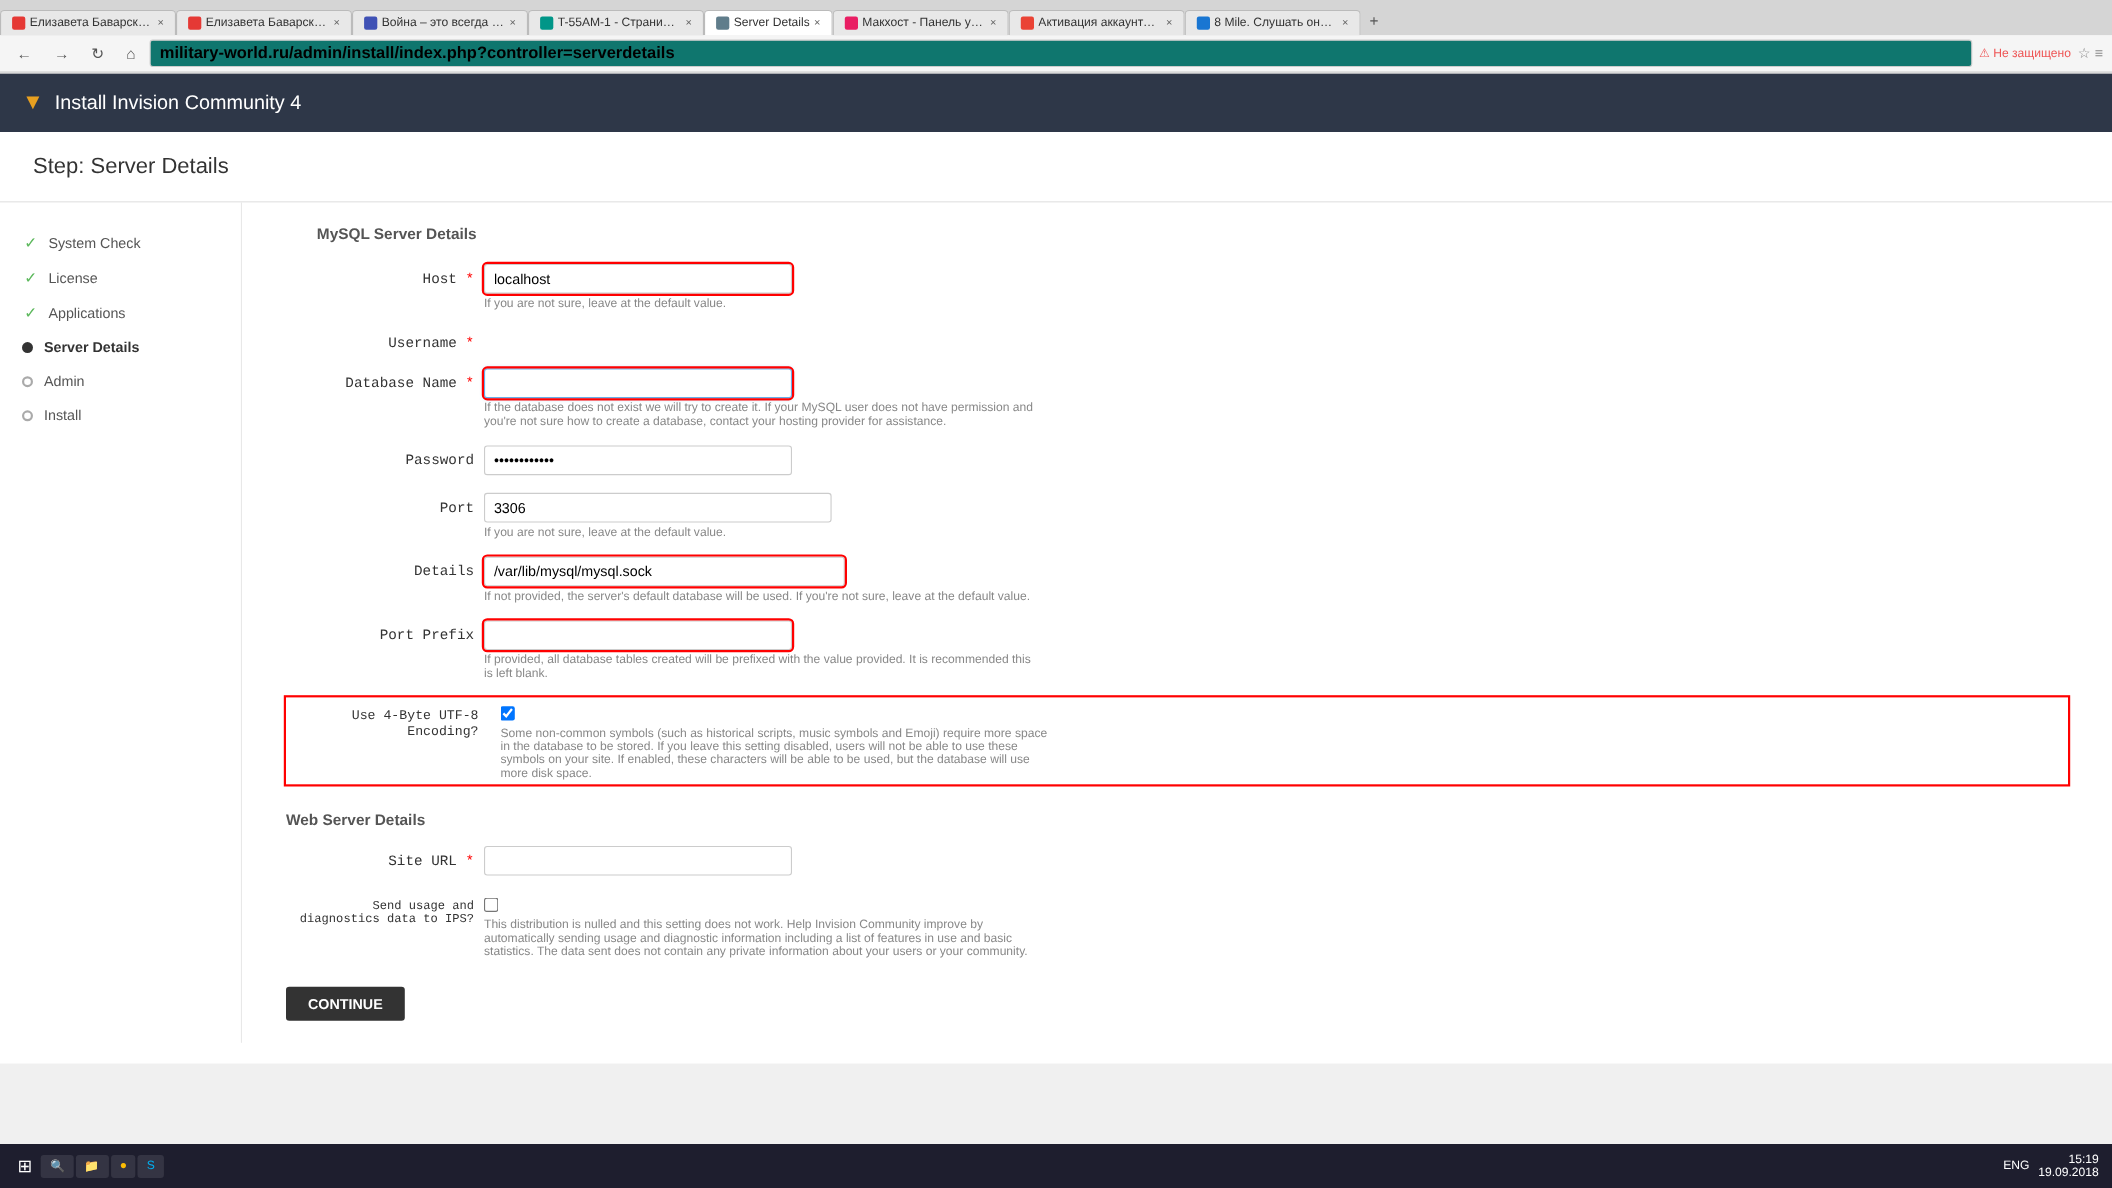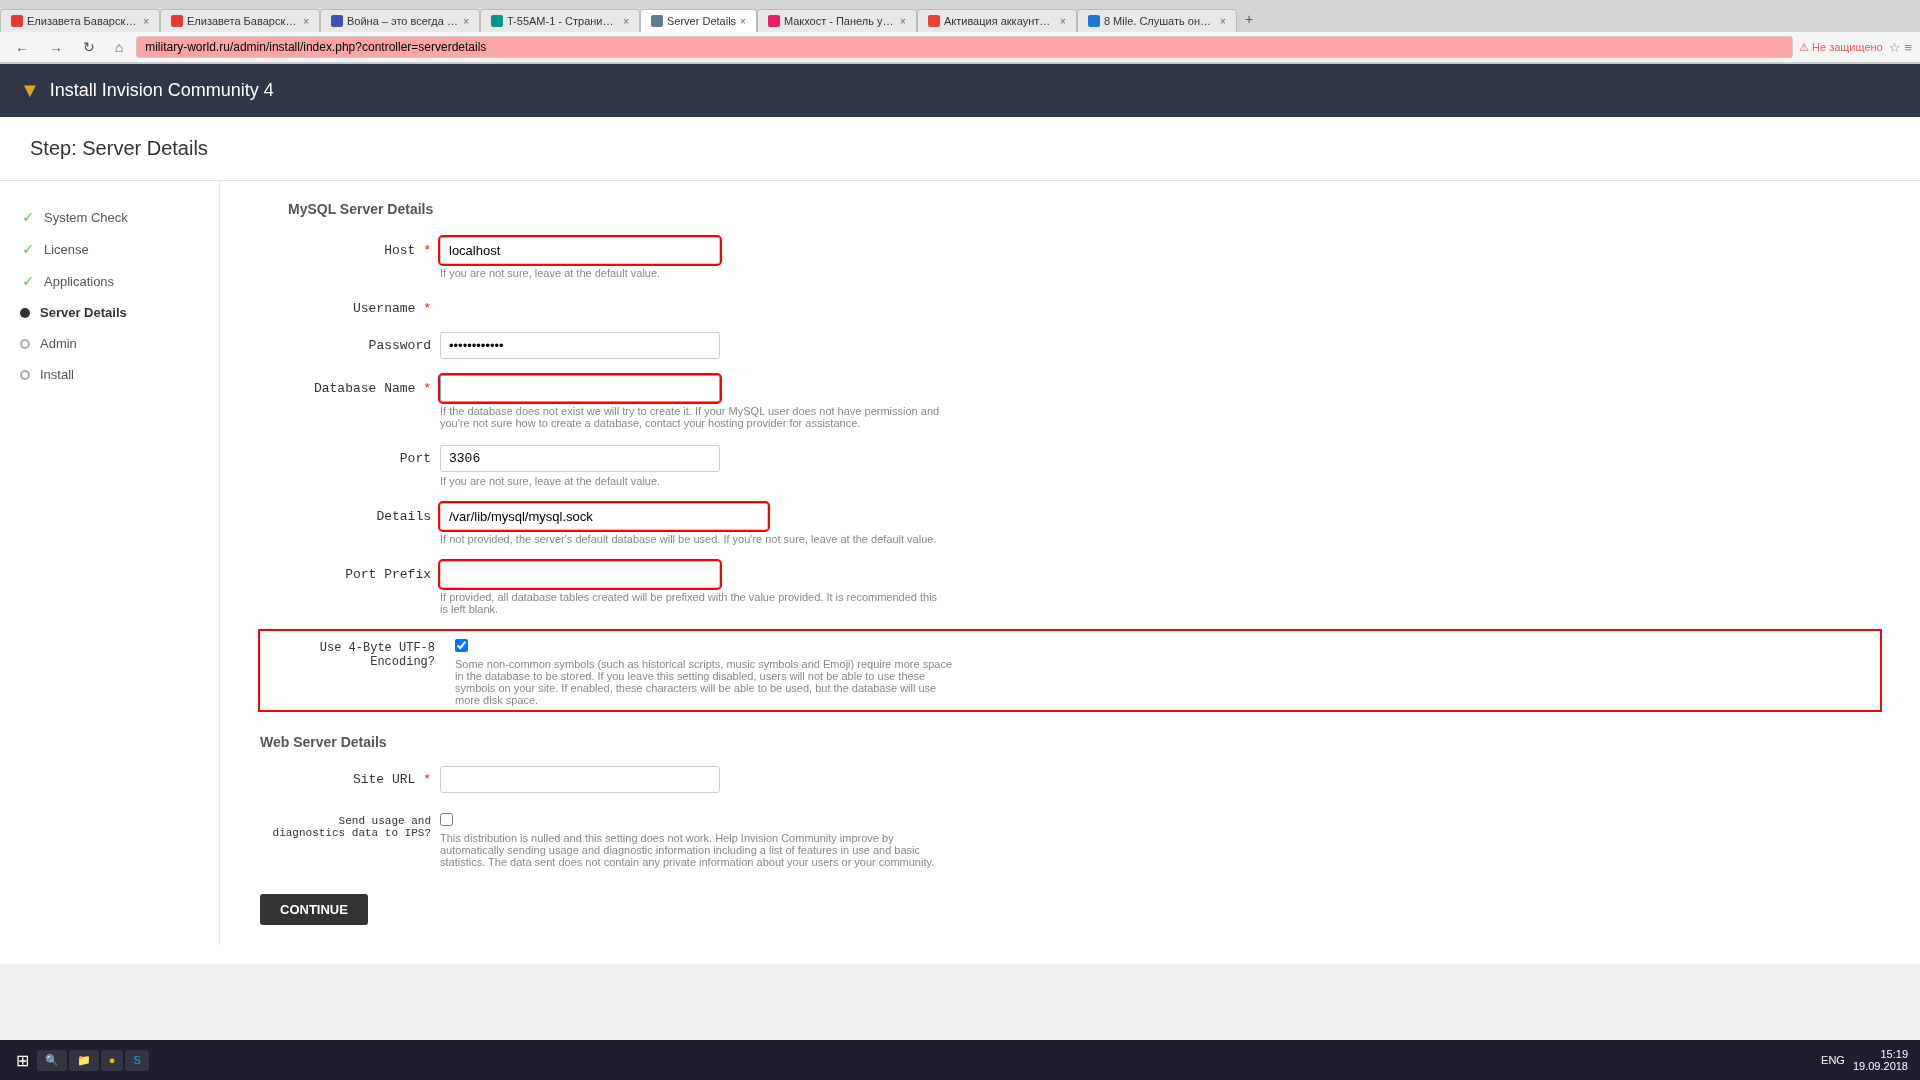--- a/index.html
+++ b/index.html
@@ -9,21 +9,21 @@
     .browser-chrome { background: #e8e8e8; border-bottom: 1px solid #ccc; }
     .tab-bar { display: flex; align-items: flex-end; padding: 6px 0 0 0; background: #d5d5d5; min-height: 32px; }
     .tab { display: flex; align-items: center; padding: 5px 10px; background: #e8e8e8; border: 1px solid #bbb; border-bottom: none; border-radius: 4px 4px 0 0; font-size: 11px; max-width: 160px; cursor: pointer; position: relative; }
     .tab.active { background: #fff; z-index: 1; }
     .tab .tab-title { overflow: hidden; text-overflow: ellipsis; white-space: nowrap; flex: 1; }
     .tab .tab-close { margin-left: 4px; cursor: pointer; color: #666; font-size: 10px; }
     .tab-add { padding: 5px 8px; cursor: pointer; font-size: 14px; color: #555; }
     
     .address-bar { display: flex; align-items: center; padding: 4px 8px; background: #f5f5f5; border-bottom: 1px solid #ccc; gap: 6px; }
     .nav-btn { background: none; border: 1px solid transparent; border-radius: 3px; padding: 2px 6px; cursor: pointer; color: #555; font-size: 14px; }
-    .url-input { flex: 1; padding: 3px 8px; border: 1px solid #ccc; border-radius: 3px; font-size: 12px; background: #fca5a5; }
+    .url-input { flex: 1; padding: 3px 8px; border: 1px solid #ccc; border-radius: 3px; font-size: 15px; background: #0f766e; font-weight: bold; }
     .address-icons { display: flex; gap: 4px; }
 
     
     .header { background: #2e3748; padding: 15px 20px; display: flex; align-items: center; }
     .header-logo { color: #e8a020; font-size: 20px; margin-right: 10px; }
     .header-title { color: #fff; font-size: 18px; font-weight: normal; }
 
     .page-content { background: #fff; min-height: 900px; }
     .page-header { padding: 20px 30px; border-bottom: 1px solid #e0e0e0; }
     .page-header h1 { font-size: 20px; font-weight: normal; color: #333; }
@@ -182,40 +182,40 @@
         </div>
       </div>
 
       <div class="form-row">
         <div class="form-label">
           Username <span class="required">*</span>
         </div>
       </div>
 
       <div class="form-row">
-        <div class="form-label">Password</div>
-        <div class="form-field">
-          <input type="password" value="············" style="width: 280px;">
-        </div>
-      </div>
-
-      <div class="form-row">
         <div class="form-label">
           Database Name <span class="required">*</span>
         </div>
         <div class="form-field">
           <input type="text" class="red-border" style="width: 280px; border-color: rgb(102, 175, 233); box-shadow: rgba(102, 175, 233, 0.6) 0px 0px 4px;">
           <div class="form-hint">If the database does not exist we will try to create it. If your MySQL user does not have permission and you're not sure how to create a database, contact your hosting provider for assistance.</div>
         </div>
       </div>
 
       <div class="form-row">
+        <div class="form-label">Password</div>
+        <div class="form-field">
+          <input type="password" value="············" style="width: 280px;">
+        </div>
+      </div>
+
+      <div class="form-row">
         <div class="form-label">Port</div>
         <div class="form-field">
-          <input type="text" style="width: 280px; font-family: Liberation Mono, monospace;" value="3306">
+          <input type="text" style="width: 316px;" value="3306">
           <div class="form-hint">If you are not sure, leave at the default value.</div>
         </div>
       </div>
 
       <div class="form-row">
         <div class="form-label">Details</div>
         <div class="form-field">
           <input type="text" class="red-border" style="width: 328px;" value="/var/lib/mysql/mysql.sock">
           <div class="form-hint">If not provided, the server's default database will be used. If you're not sure, leave at the default value.</div>
         </div>

